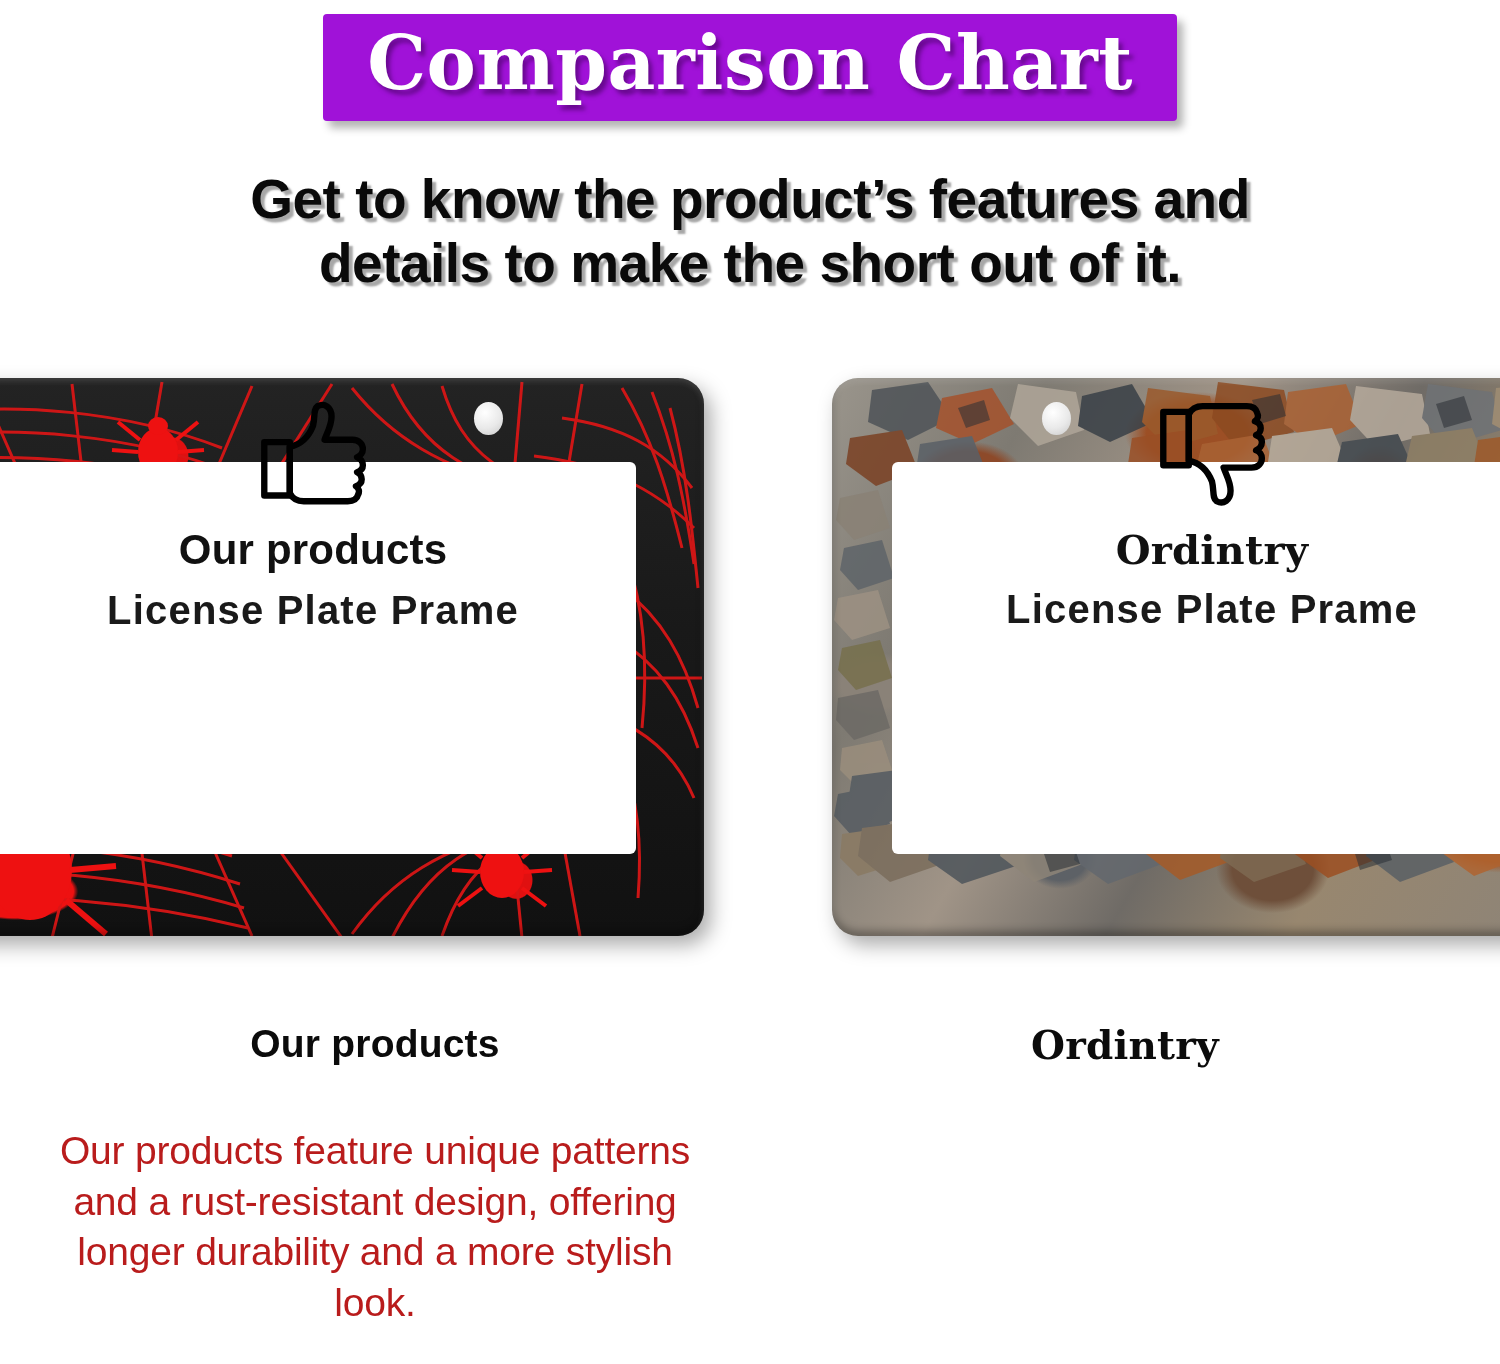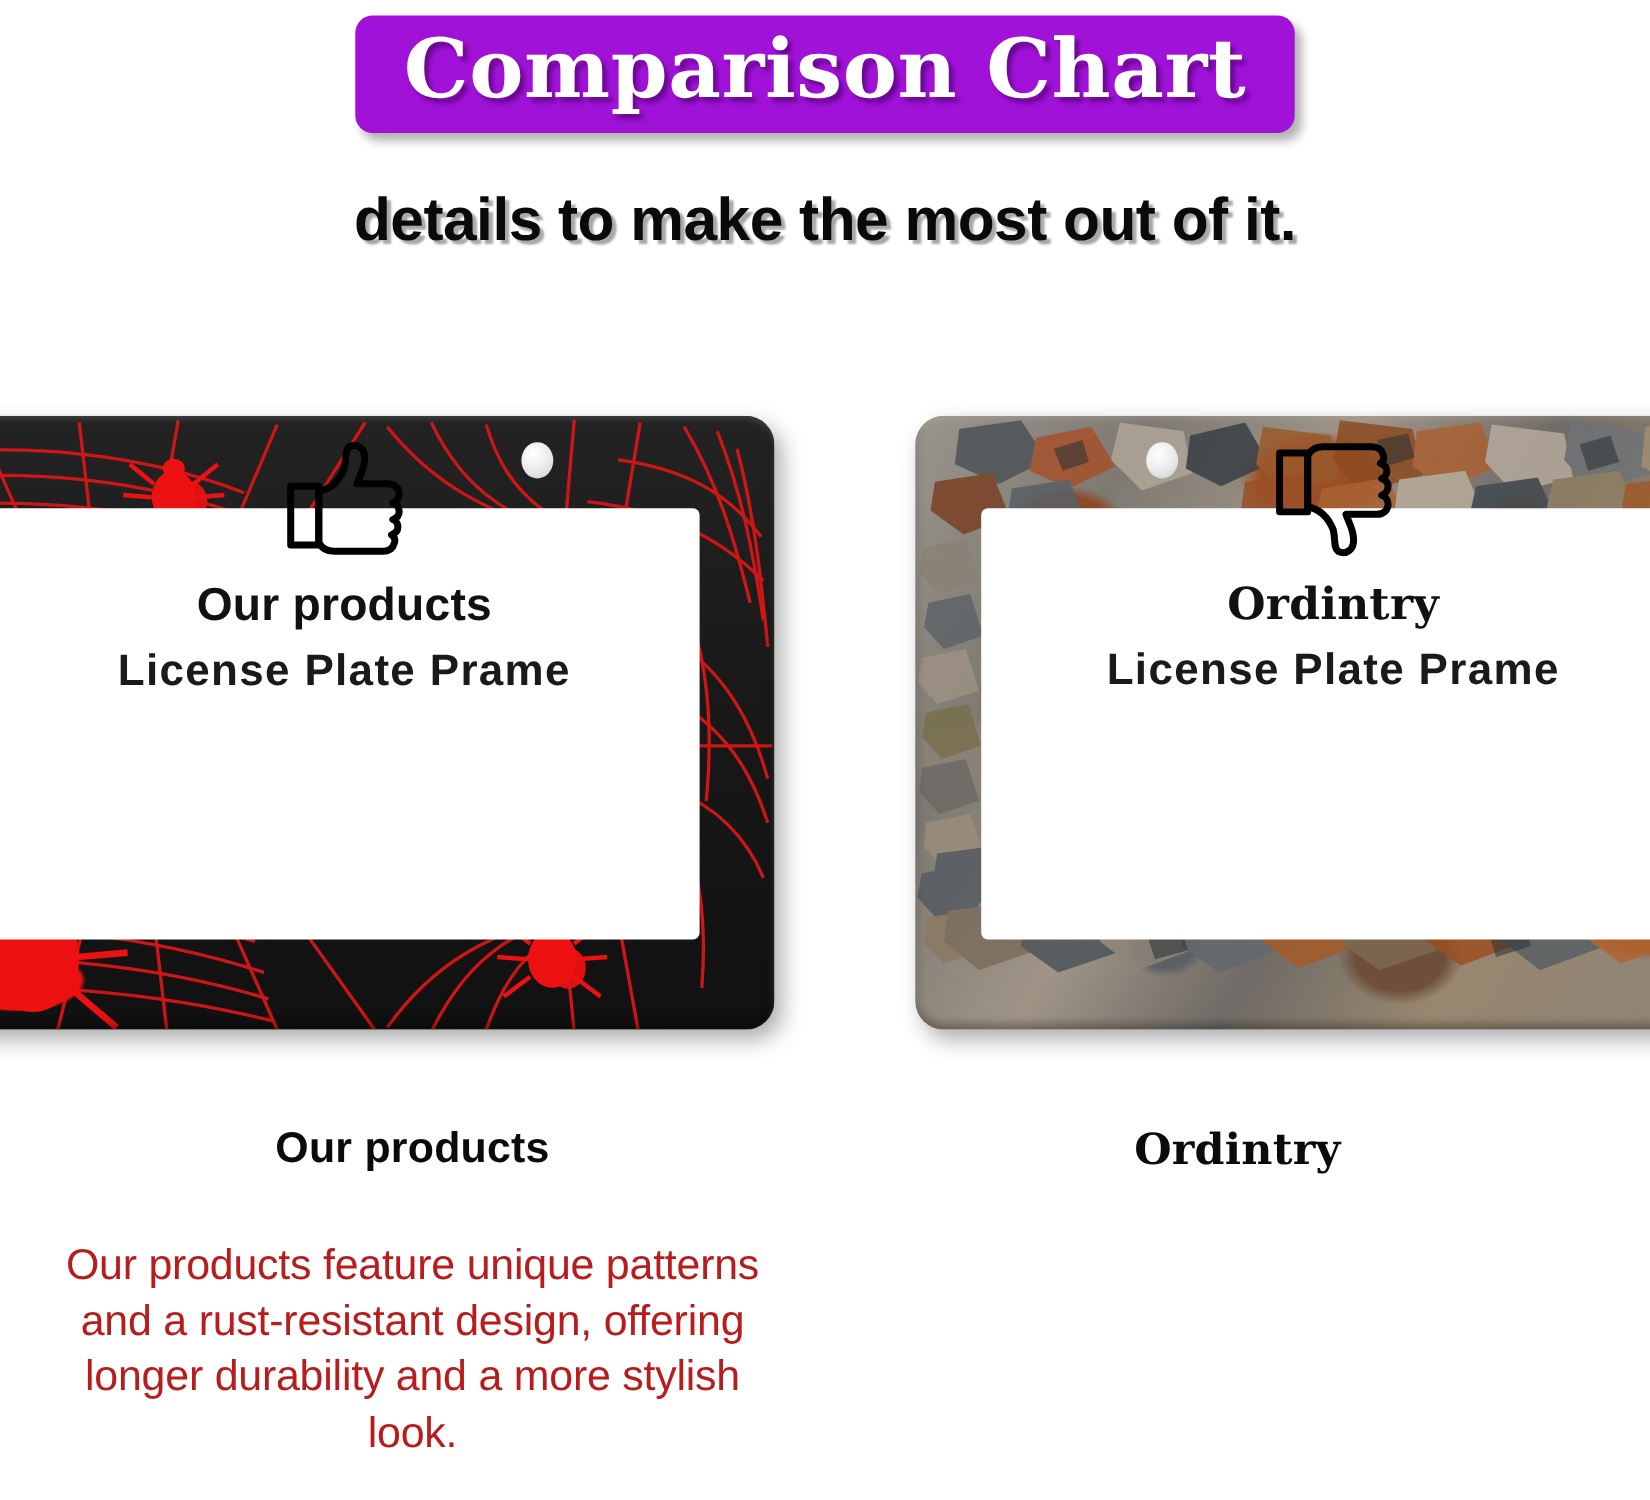--- a/index.html
+++ b/index.html
@@ -11,21 +11,21 @@
     position:relative;
   }
 
   
   .banner-wrap{
     position:absolute; left:0; top:14px; width:1500px;
     display:flex; justify-content:center;
   }
   .banner{
     background:#A012D8;
-    border-radius:16px;
+    border-radius:4px;
     padding:6px 44px 14px 44px;
     box-shadow:6px 7px 9px rgba(0,0,0,0.30);
   }
   .banner-title{
     font-family:"DejaVu Serif", serif;
     font-weight:700;
     font-size:74px;
     line-height:1.18;
     color:#ffffff;
     letter-spacing:0.5px;
@@ -160,21 +160,22 @@
 </head>
 <body>
 
 <div class="banner-wrap">
   <div class="banner">
     <div class="banner-title">Comparison Chart</div>
   </div>
 </div>
 
 <div class="subtitle">
-  <span class="l2">details to make the most out of it.</span>
+  <span class="l1">Get to know the product’s features and</span>
+  <span class="l2">details to make the short out of it.</span>
 </div>
 
 <div class="frames">
 
   <div class="frame frame-left">
     <div class="surf-web">
       <svg class="web-svg" viewBox="0 0 782 558" preserveAspectRatio="none">
         <g fill="none" stroke="#d81717" stroke-width="3" opacity="0.95">
           <path d="M-20 40 C 90 20 210 35 300 70"></path>
           <path d="M-20 62 C 90 44 215 58 310 95"></path>

